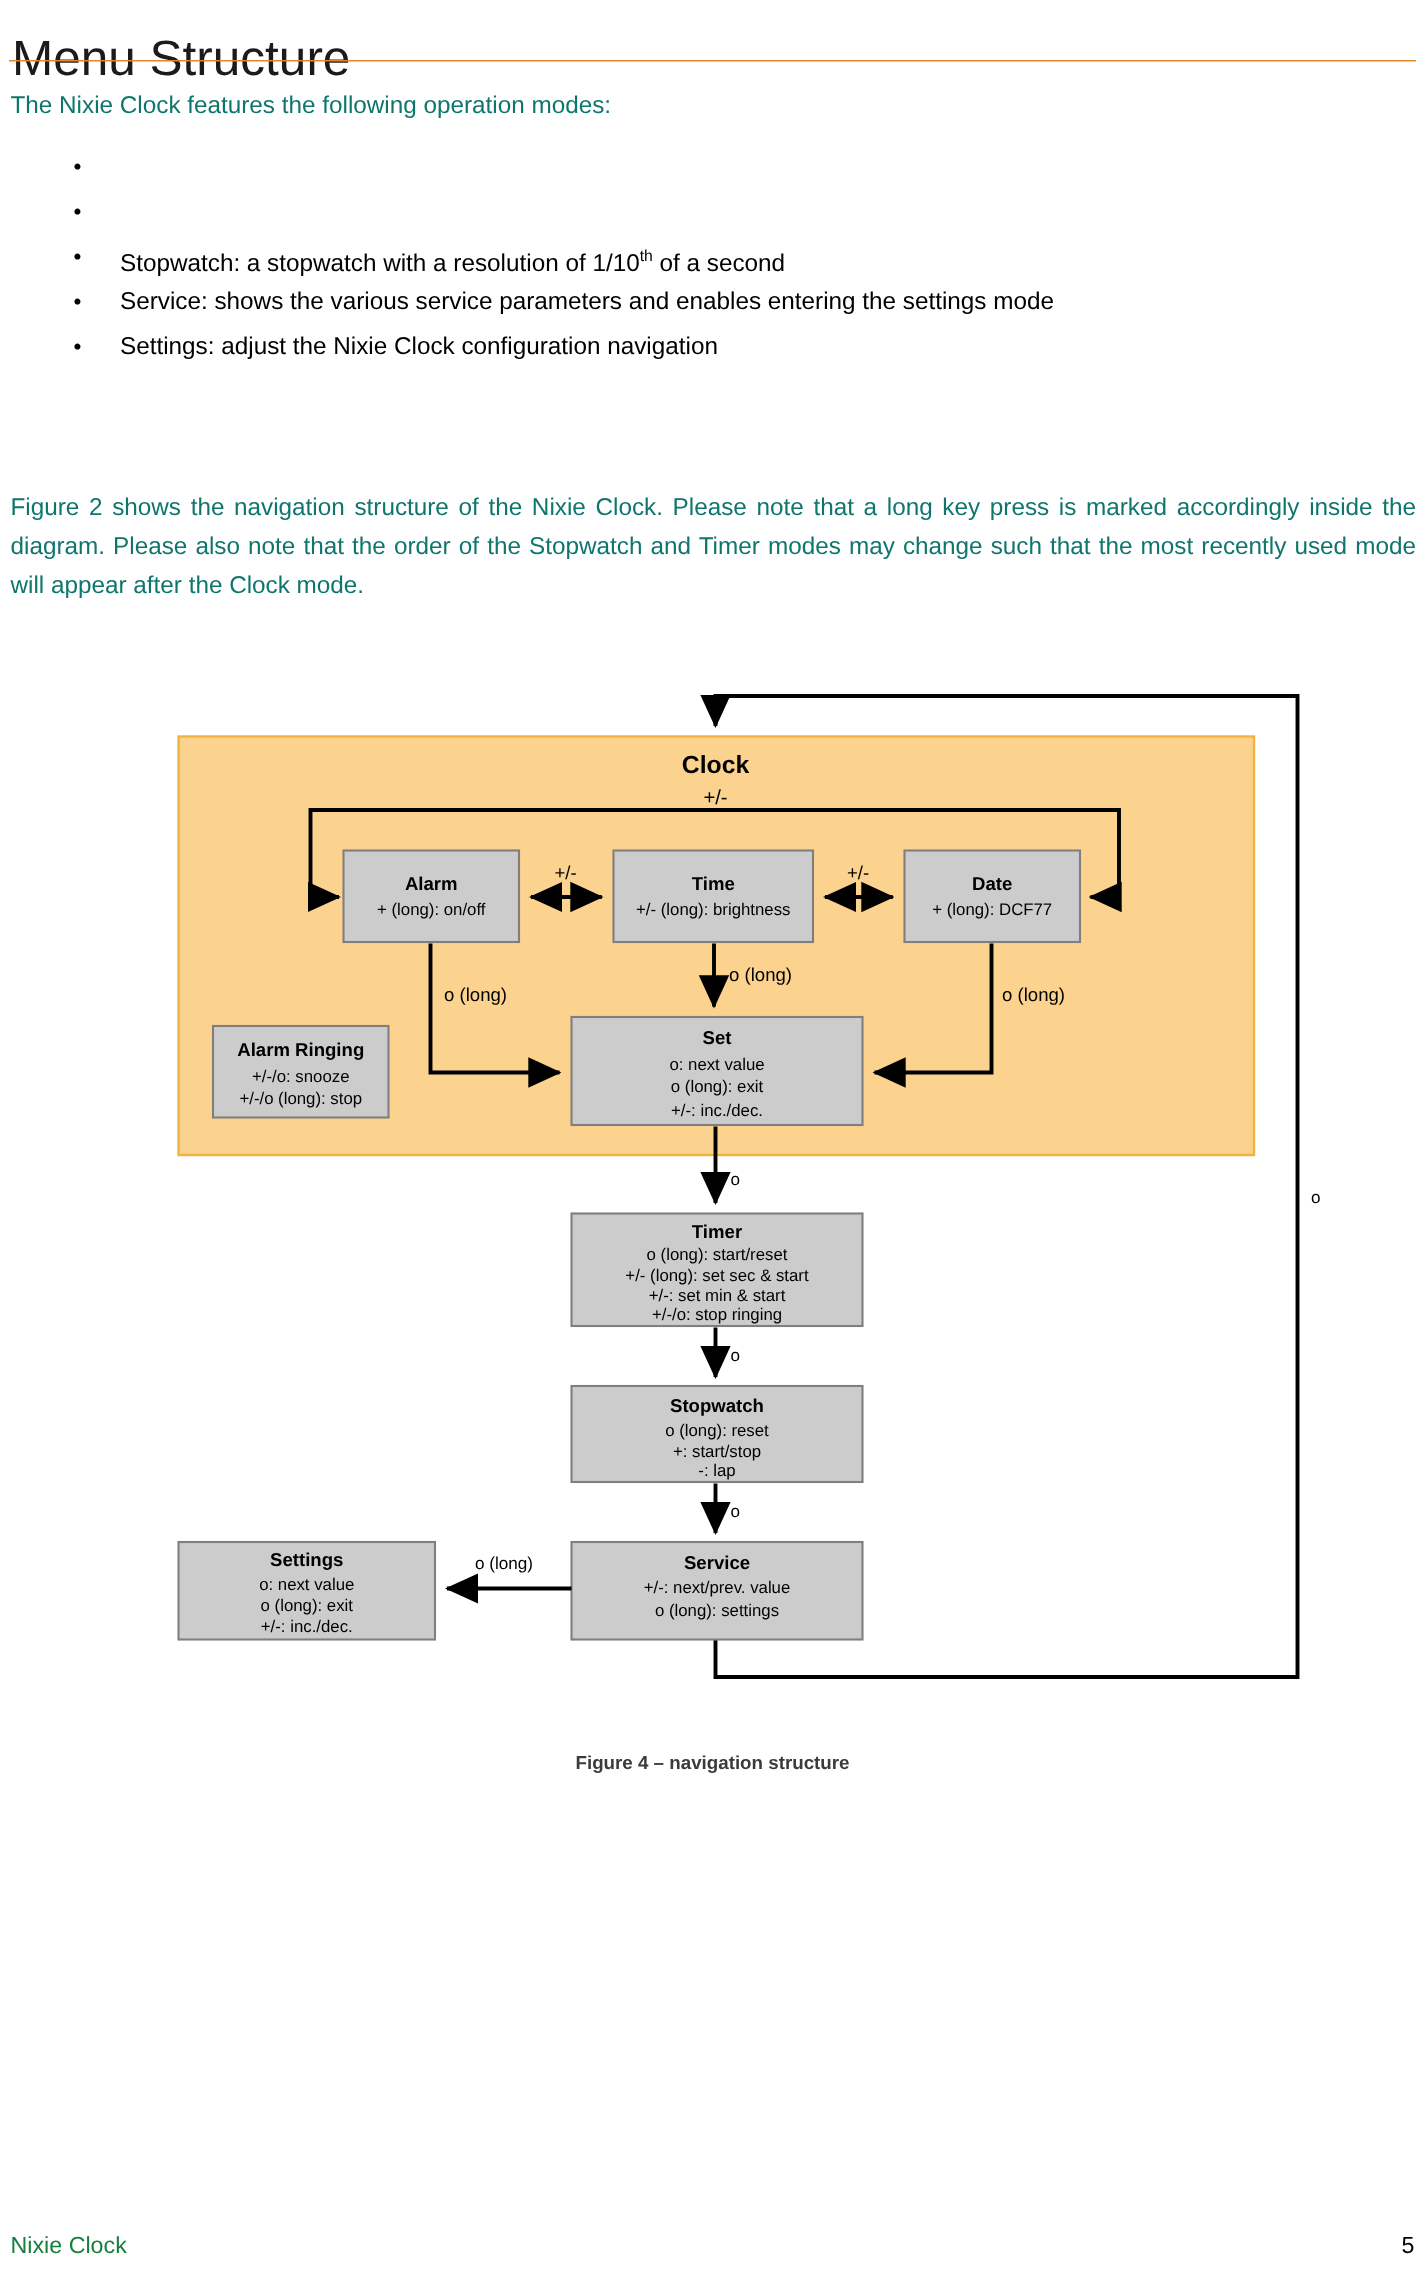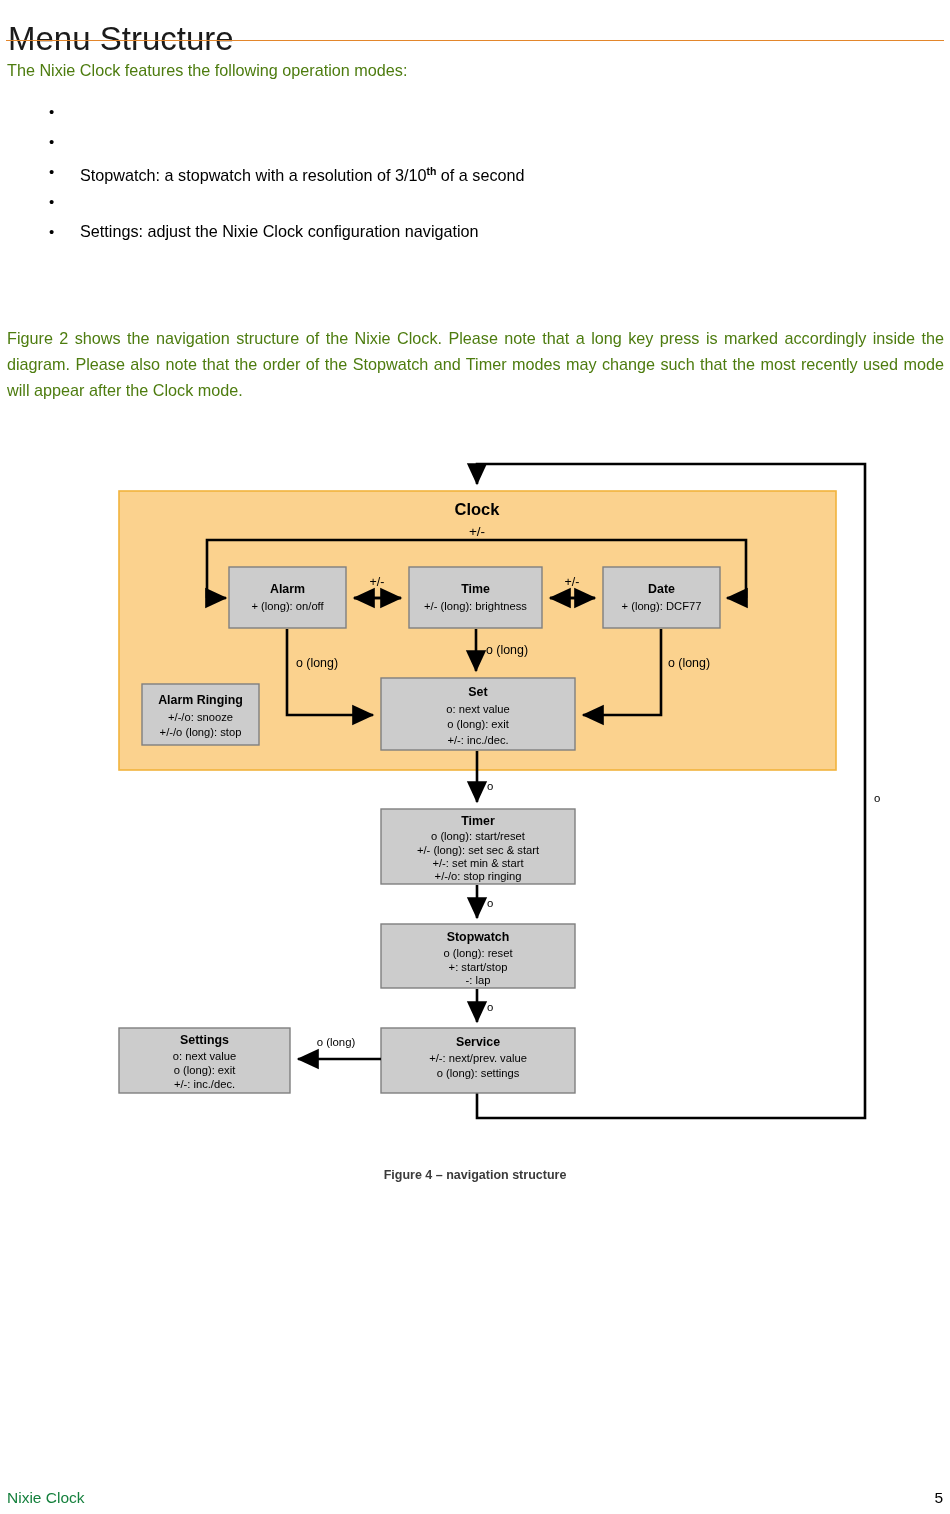--- a/index.html
+++ b/index.html
@@ -40,21 +40,21 @@
     width: 938px;
     height: 0;
     border-top: 1.6px solid #E3862B;
   }
 
   
   .ptext {
     position: absolute;
     font-size: 16.2px;
     line-height: 24px;
-    color: #4d7c0f;
+    color: #0f766e;
   }
   .intro { left: 7px; top: 58px; width: 880px; }
 
   .bullets {
     position: absolute;
     left: 7px;
     top: 100px;
     width: 900px;
   }
   .bullet-row {
@@ -69,21 +69,21 @@
     top: 2px;
     font-size: 15px;
     line-height: 20px;
   }
   .bullet-text {
     position: absolute;
     left: 73px;
     top: 0px;
     white-space: nowrap;
   }
-  sup { font-size: 10.5px; vertical-align: super; font-weight: bold; }
+  sup { font-size: 10.5px; vertical-align: super; }
 
   .navline { left: 7px; top: 280px; width: 910px; white-space: nowrap; }
 
   .fig-par {
     left: 7px;
     top: 325px;
     width: 937px;
     text-align: justify;
     line-height: 26px;
   }
@@ -146,24 +146,25 @@
 
   <div class="bullets">
     <div class="bullet-row">
       <span class="bullet-dot">•</span>
     </div>
     <div class="bullet-row">
       <span class="bullet-dot">•</span>
     </div>
     <div class="bullet-row">
       <span class="bullet-dot">•</span>
-      <span class="bullet-text"><span>Stopwatch: a stopwatch with a resolution of 3/10</span><sup>th</sup><span> of a second</span></span>
-    </div>
-    <div class="bullet-row">
-      <span class="bullet-dot">•</span>
+      <span class="bullet-text"><span>Stopwatch: a stopwatch with a resolution of 1/10</span><sup>th</sup><span> of a second</span></span>
+    </div>
+    <div class="bullet-row">
+      <span class="bullet-dot">•</span>
+      <span class="bullet-text"><span>Service: shows the various service parameters and enables entering the settings mode</span></span>
     </div>
     <div class="bullet-row">
       <span class="bullet-dot">•</span>
       <span class="bullet-text"><span>Settings: adjust the Nixie Clock configuration navigation</span></span>
     </div>
   </div>
 
 
   <div class="ptext fig-par">Figure 2 shows the navigation structure of the Nixie Clock. Please note that a long key press is marked accordingly inside the diagram. Please also note that the order of the Stopwatch and Timer modes may change such that the most recently used mode will appear after the Clock mode.</div>
 

